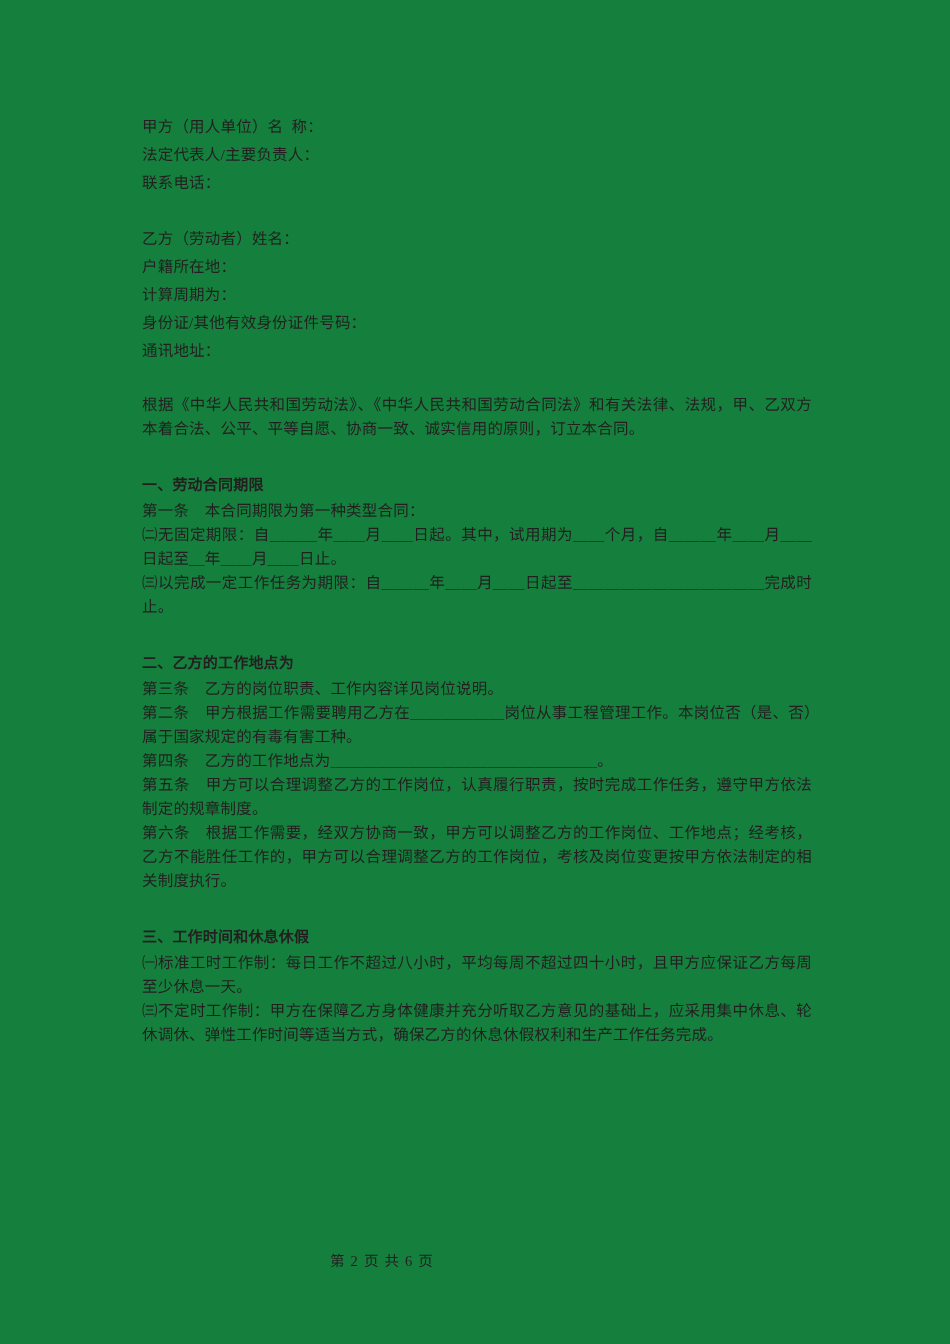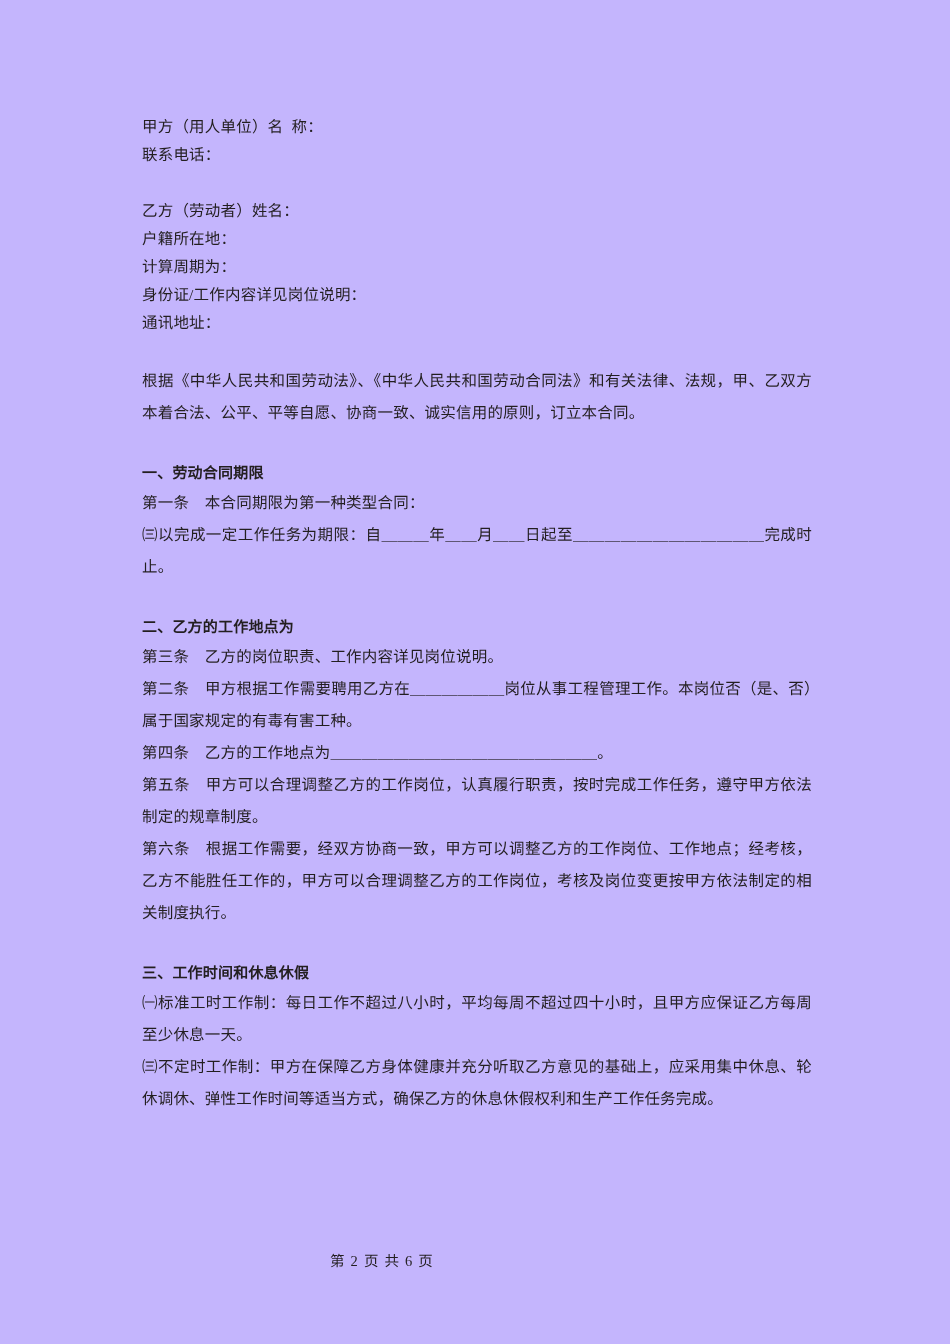--- a/index.html
+++ b/index.html
@@ -5,21 +5,21 @@
 <style>
   html, body {
     margin: 0;
     padding: 0;
     background: #ffffff;
   }
   .page {
     position: relative;
     width: 950px;
     height: 1344px;
-    background: #c4b5fd;
+    background: #15803d;
     margin: 0 auto;
     overflow: hidden;
     font-family: "Liberation Serif", "DejaVu Serif", serif;
     color: #231f20;
   }
   .content {
     position: absolute;
     left: 142px;
     top: 113px;
     width: 670px;
@@ -28,21 +28,21 @@
     font-size: 15.5px;
     line-height: 28px;
     letter-spacing: 0.2px;
     white-space: pre-wrap;
     word-break: break-all;
     text-align: justify;
     text-justify: inter-character;
   }
   .para {
     font-size: 15.5px;
-    line-height: 32px;
+    line-height: 24px;
     letter-spacing: 0.2px;
     text-align: justify;
     text-justify: inter-character;
     word-break: break-all;
     white-space: pre-wrap;
   }
   .heading {
     font-family: "DejaVu Sans", "Liberation Sans", sans-serif;
     font-weight: bold;
     font-size: 15px;
@@ -65,42 +65,44 @@
 </style>
 </head>
 <body>
 
 <div class="page">
 
   <div class="content">
 
     <div>
       <div class="line">甲方（用人单位）名  称：</div>
+      <div class="line">法定代表人/主要负责人：</div>
       <div class="line">联系电话：</div>
     </div>
 
     <div class="gap-md"></div>
 
     <div>
       <div class="line">乙方（劳动者）姓名：</div>
       <div class="line">户籍所在地：</div>
       <div class="line">计算周期为：</div>
-      <div class="line">身份证/工作内容详见岗位说明：</div>
+      <div class="line">身份证/其他有效身份证件号码：</div>
       <div class="line">通讯地址：</div>
     </div>
 
     <div class="gap-md"></div>
 
     <div class="para">根据《中华人民共和国劳动法》、《中华人民共和国劳动合同法》和有关法律、法规，甲、乙双方本着合法、公平、平等自愿、协商一致、诚实信用的原则，订立本合同。</div>
 
     <div class="gap-lg"></div>
 
     <div>
       <div class="heading">一、劳动合同期限</div>
       <div class="para">第一条　本合同期限为第一种类型合同：</div>
+      <div class="para">㈡无固定期限：自＿＿＿年＿＿月＿＿日起。其中，试用期为＿＿个月，自＿＿＿年＿＿月＿＿日起至＿年＿＿月＿＿日止。</div>
       <div class="para">㈢以完成一定工作任务为期限：自＿＿＿年＿＿月＿＿日起至＿＿＿＿＿＿＿＿＿＿＿＿完成时止。</div>
     </div>
 
     <div class="gap-lg"></div>
 
     <div>
       <div class="heading">二、乙方的工作地点为</div>
       <div class="para">第三条　乙方的岗位职责、工作内容详见岗位说明。</div>
       <div class="para">第二条　甲方根据工作需要聘用乙方在＿＿＿＿＿＿岗位从事工程管理工作。本岗位否（是、否）属于国家规定的有毒有害工种。</div>
       <div class="para">第四条　乙方的工作地点为＿＿＿＿＿＿＿＿＿＿＿＿＿＿＿＿＿。</div>

